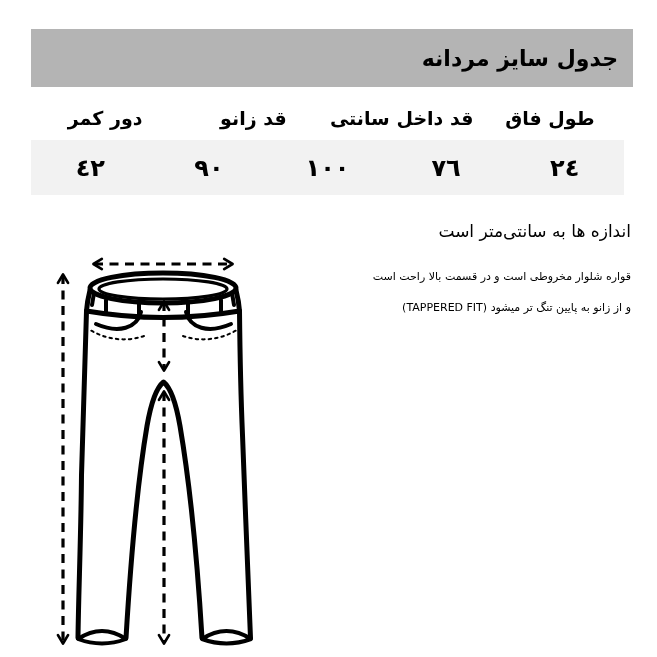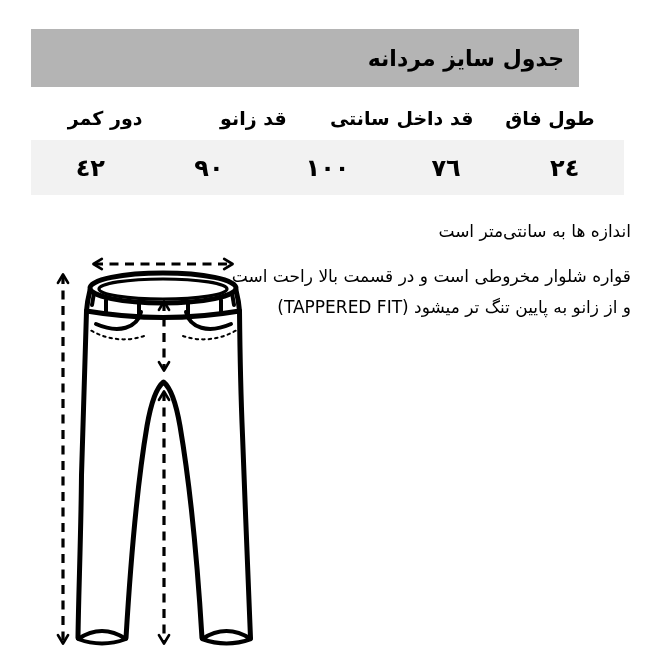--- a/index.html
+++ b/index.html
@@ -4,21 +4,21 @@
 <style>
   html,body{margin:0;padding:0;background:#ffffff;}
   body{
     width:657px;height:657px;
     font-family:"DejaVu Sans",sans-serif;
     color:#000;
   }
   .canvas{position:relative;width:657px;height:657px;background:#fff;overflow:hidden;}
 
   .header-bar{
-    position:absolute;left:31px;top:29px;width:548px;height:58px;
+    position:absolute;left:31px;top:29px;width:602px;height:58px;
     background:#b4b4b4;
     display:flex;align-items:center;
     direction:rtl;text-align:right;
     padding:0 15px;box-sizing:border-box;
     font-weight:700;font-size:22px;letter-spacing:0;
   }
 
   .thead,.tvals{
     position:absolute;left:31px;width:593px;
     display:flex;direction:rtl;
@@ -31,21 +31,21 @@
   }
 
   .unit-note{
     position:absolute;right:26px;top:214px;
     direction:rtl;text-align:right;
     font-size:17px;font-weight:400;margin-top:7px;
   }
   .fit-note{
     position:absolute;right:26px;top:261px;
     direction:rtl;text-align:right;
-    font-size:17px;font-weight:400;line-height:31px;
+    font-size:11px;font-weight:400;line-height:31px;
   }
 
   .pants{position:absolute;left:40px;top:243px;}
   .pline{fill:none;stroke:#000;stroke-width:5;stroke-linecap:round;stroke-linejoin:round;}
   .pmed{fill:none;stroke:#000;stroke-width:4;stroke-linecap:round;stroke-linejoin:round;}
   .pthin{fill:none;stroke:#000;stroke-width:3.2;stroke-linecap:round;}
   .pdot{fill:none;stroke:#000;stroke-width:2;stroke-dasharray:2.5 4;stroke-linecap:round;}
   .marrow{fill:none;stroke:#000;stroke-width:3.2;stroke-dasharray:9 6.5;}
 </style>
 </head>

